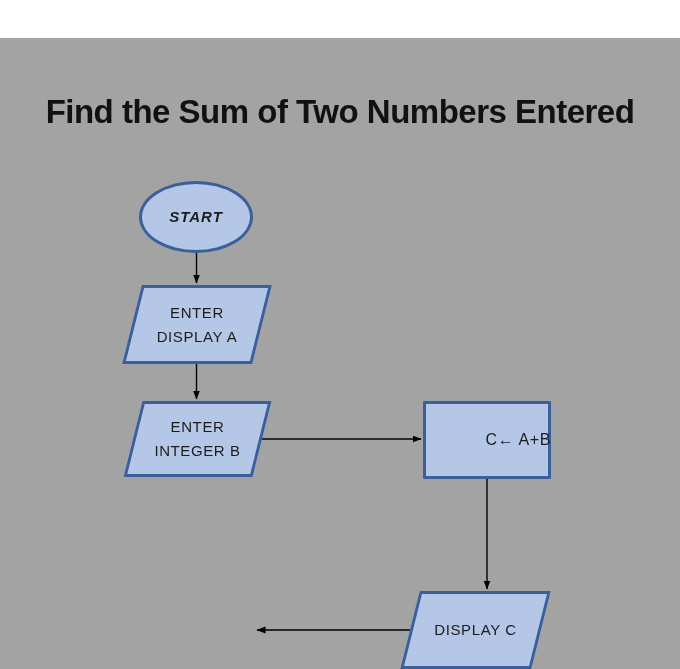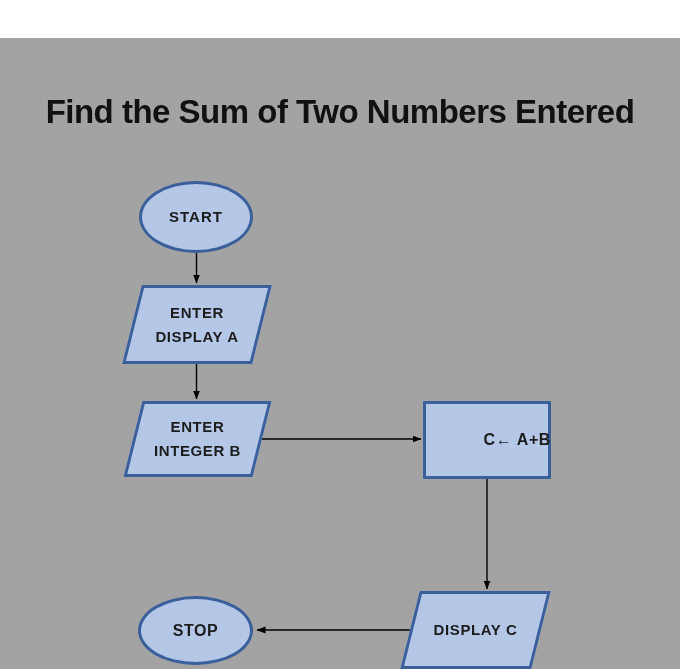--- a/index.html
+++ b/index.html
@@ -57,23 +57,22 @@
   }
   .label {
     position: relative;
     z-index: 1;
     text-align: center;
     color: #1c1c1c;
     font-size: 15px;
     letter-spacing: 0.6px;
     line-height: 1.6;
     white-space: nowrap;
-    font-weight: bold;
   }
-  .label.bold { font-weight: 700; letter-spacing: 1px; }
+  .label.bold { font-weight: 700; letter-spacing: 1px; font-style: italic; }
   #connectors {
     position: absolute;
     inset: 0;
     width: 680px;
     height: 669px;
   }
 </style>
 </head>
 <body>
 
@@ -118,18 +117,14 @@
   <div class="node" style="left:423px; top:363px; width:128px; height:78px;justify-content:flex-end;">
     <div class="shape rect"></div>
     <div class="label" style="font-size:16px;">C← A+B</div>
   </div>
 
   <div class="node" style="left:400px; top:553px; width:151px; height:78px;">
     <div class="shape para"></div>
     <div class="label">DISPLAY C</div>
   </div>
 
-  <div class="node" style="left:138px; top:558px; width:115px; height:69px;">
-    <div class="shape ellipse"></div>
-    <div class="label" style="font-size:16px;">STOP</div>
-  </div>
 
 </div>
 
 </body></html>

